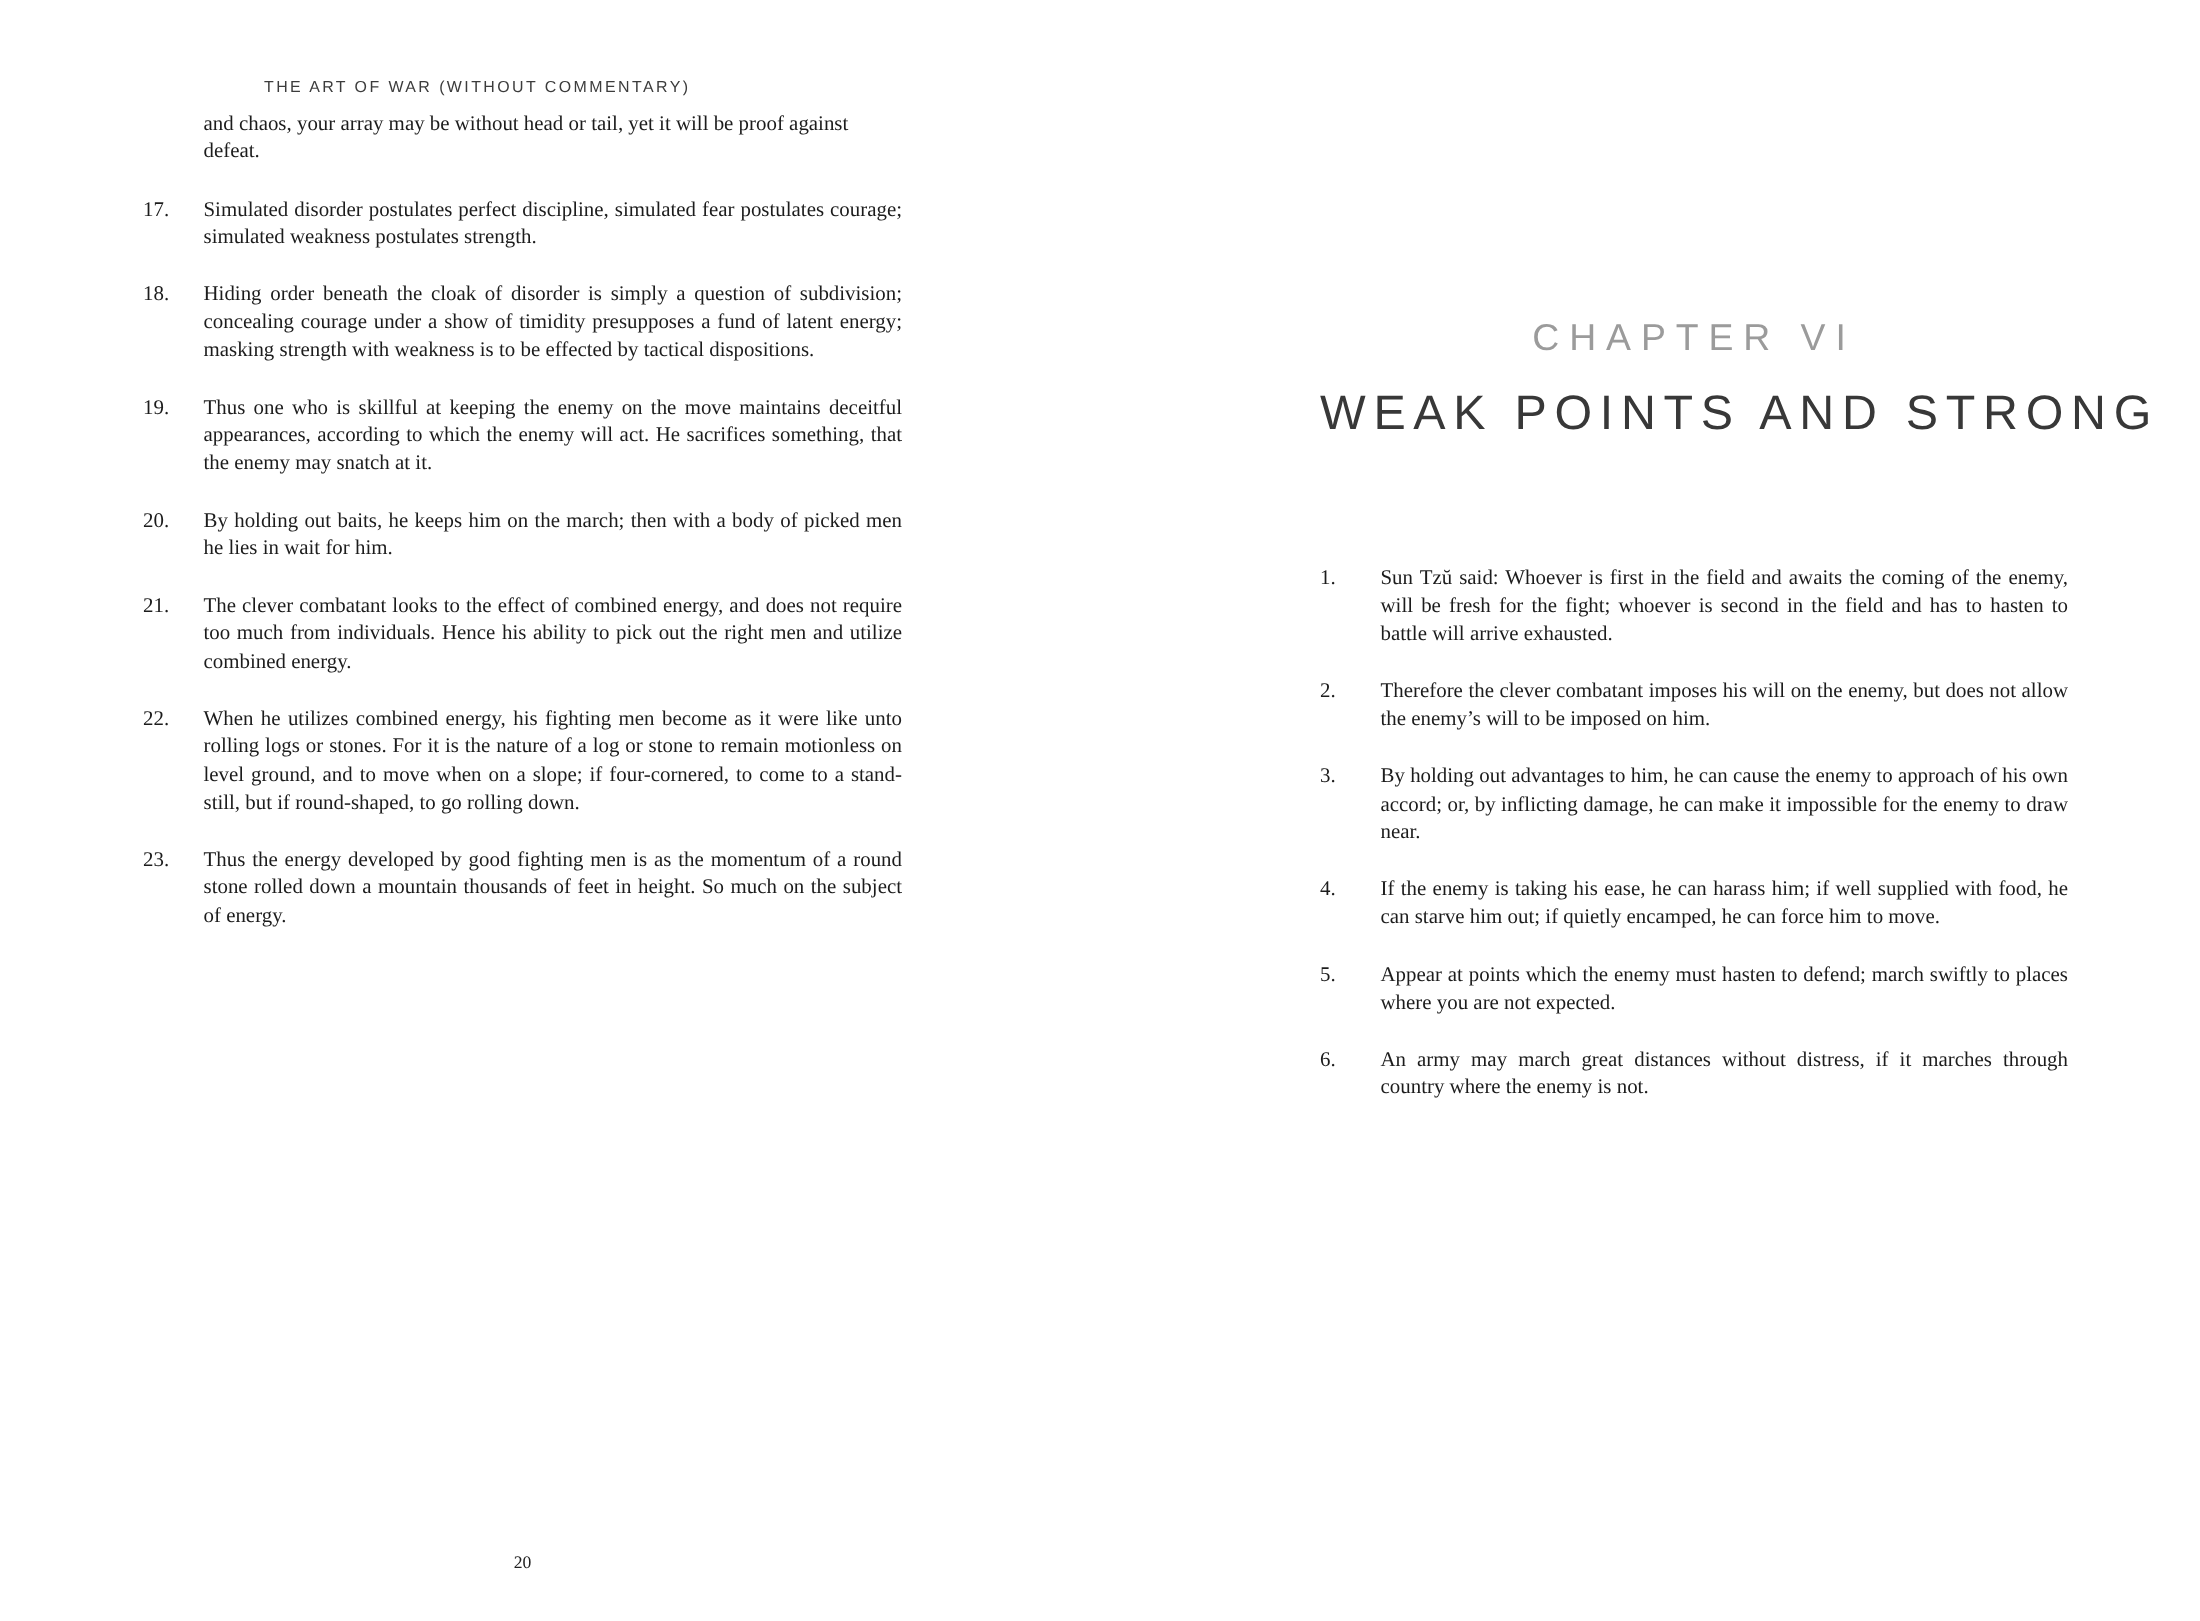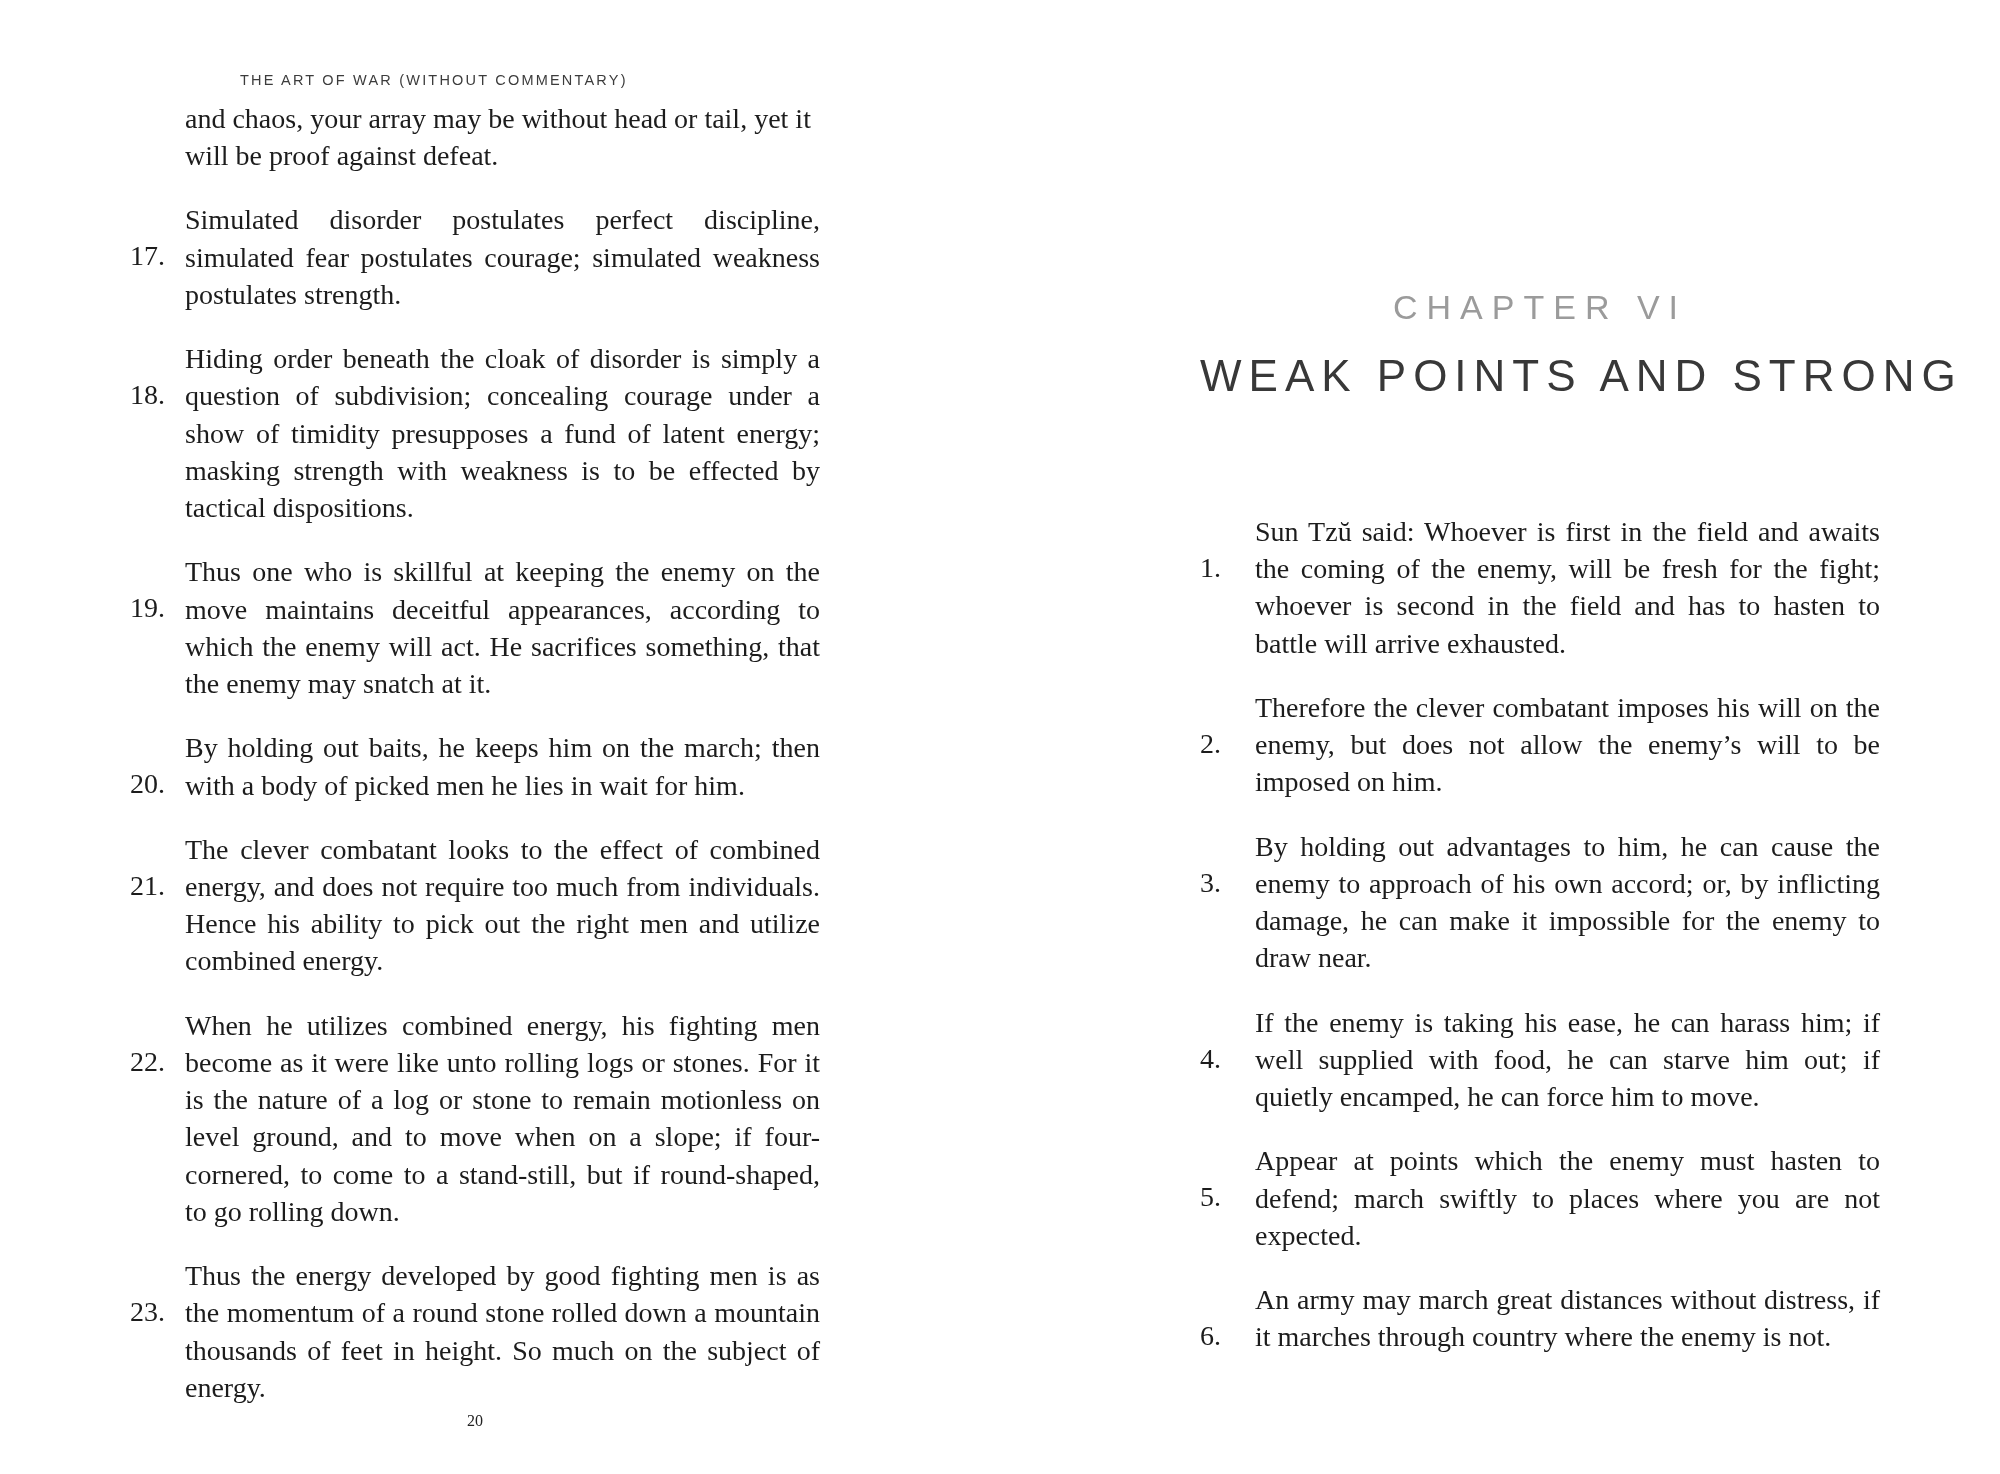--- a/index.html
+++ b/index.html
@@ -21,25 +21,25 @@
   .running-header {
     font-family: "Liberation Sans", sans-serif;
     font-size: 14.5px;
     letter-spacing: 2.2px;
     color: #3c3c3c;
     margin-left: 110px;
     margin-bottom: 12px;
     white-space: nowrap;
   }
 
-  .para, .item-text, .item-number { font-size: 28px; line-height: 1.33; }
+  .para, .item-text, .item-number { font-size: 19px; line-height: 1.33; }
   .continuation { margin-left: 55px; margin-bottom: 27px; }
 
   .item { display: flex; margin-bottom: 27px; }
-  .item-number { width: 55px; flex: 0 0 55px; margin-top: 36px; }
+  .item-number { width: 55px; flex: 0 0 55px; }
   .item-text { flex: 1; text-align: justify; }
 
   .chapter-head {
     text-align: center;
     margin-top: 288px;
     font-family: "Liberation Sans", sans-serif;
   }
   .chapter-label {
     font-size: 34px;
     letter-spacing: 9px;

